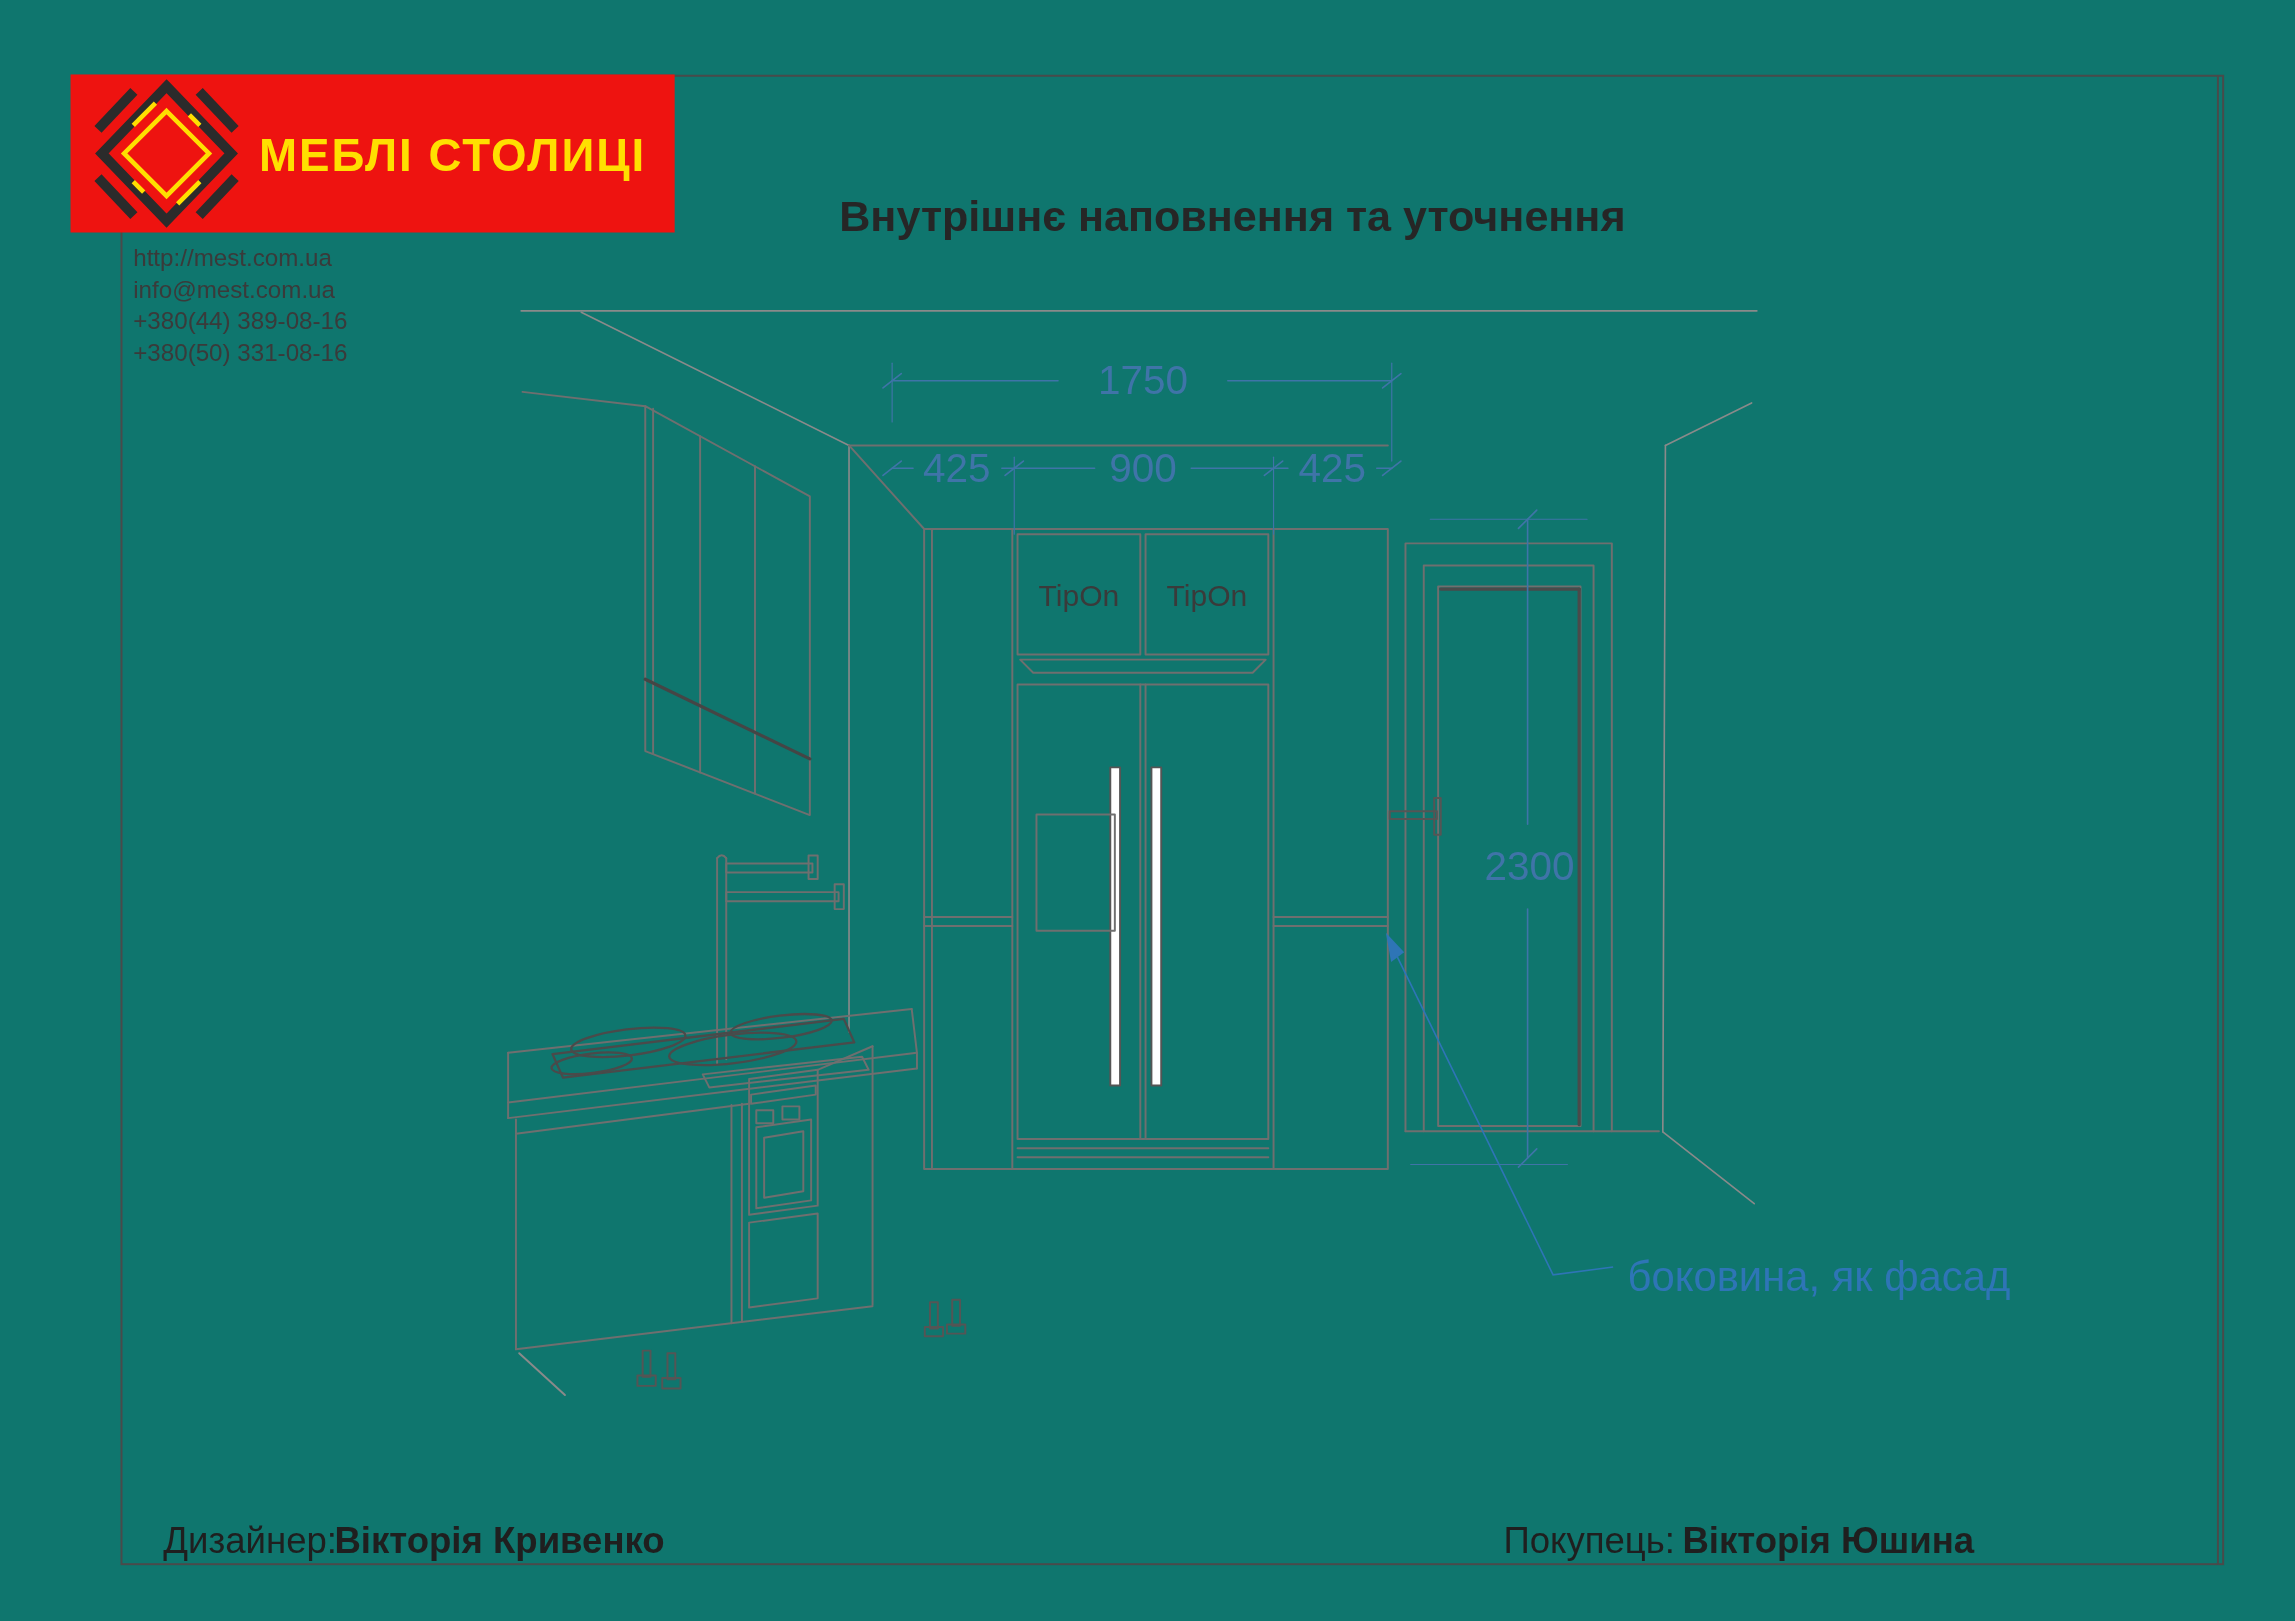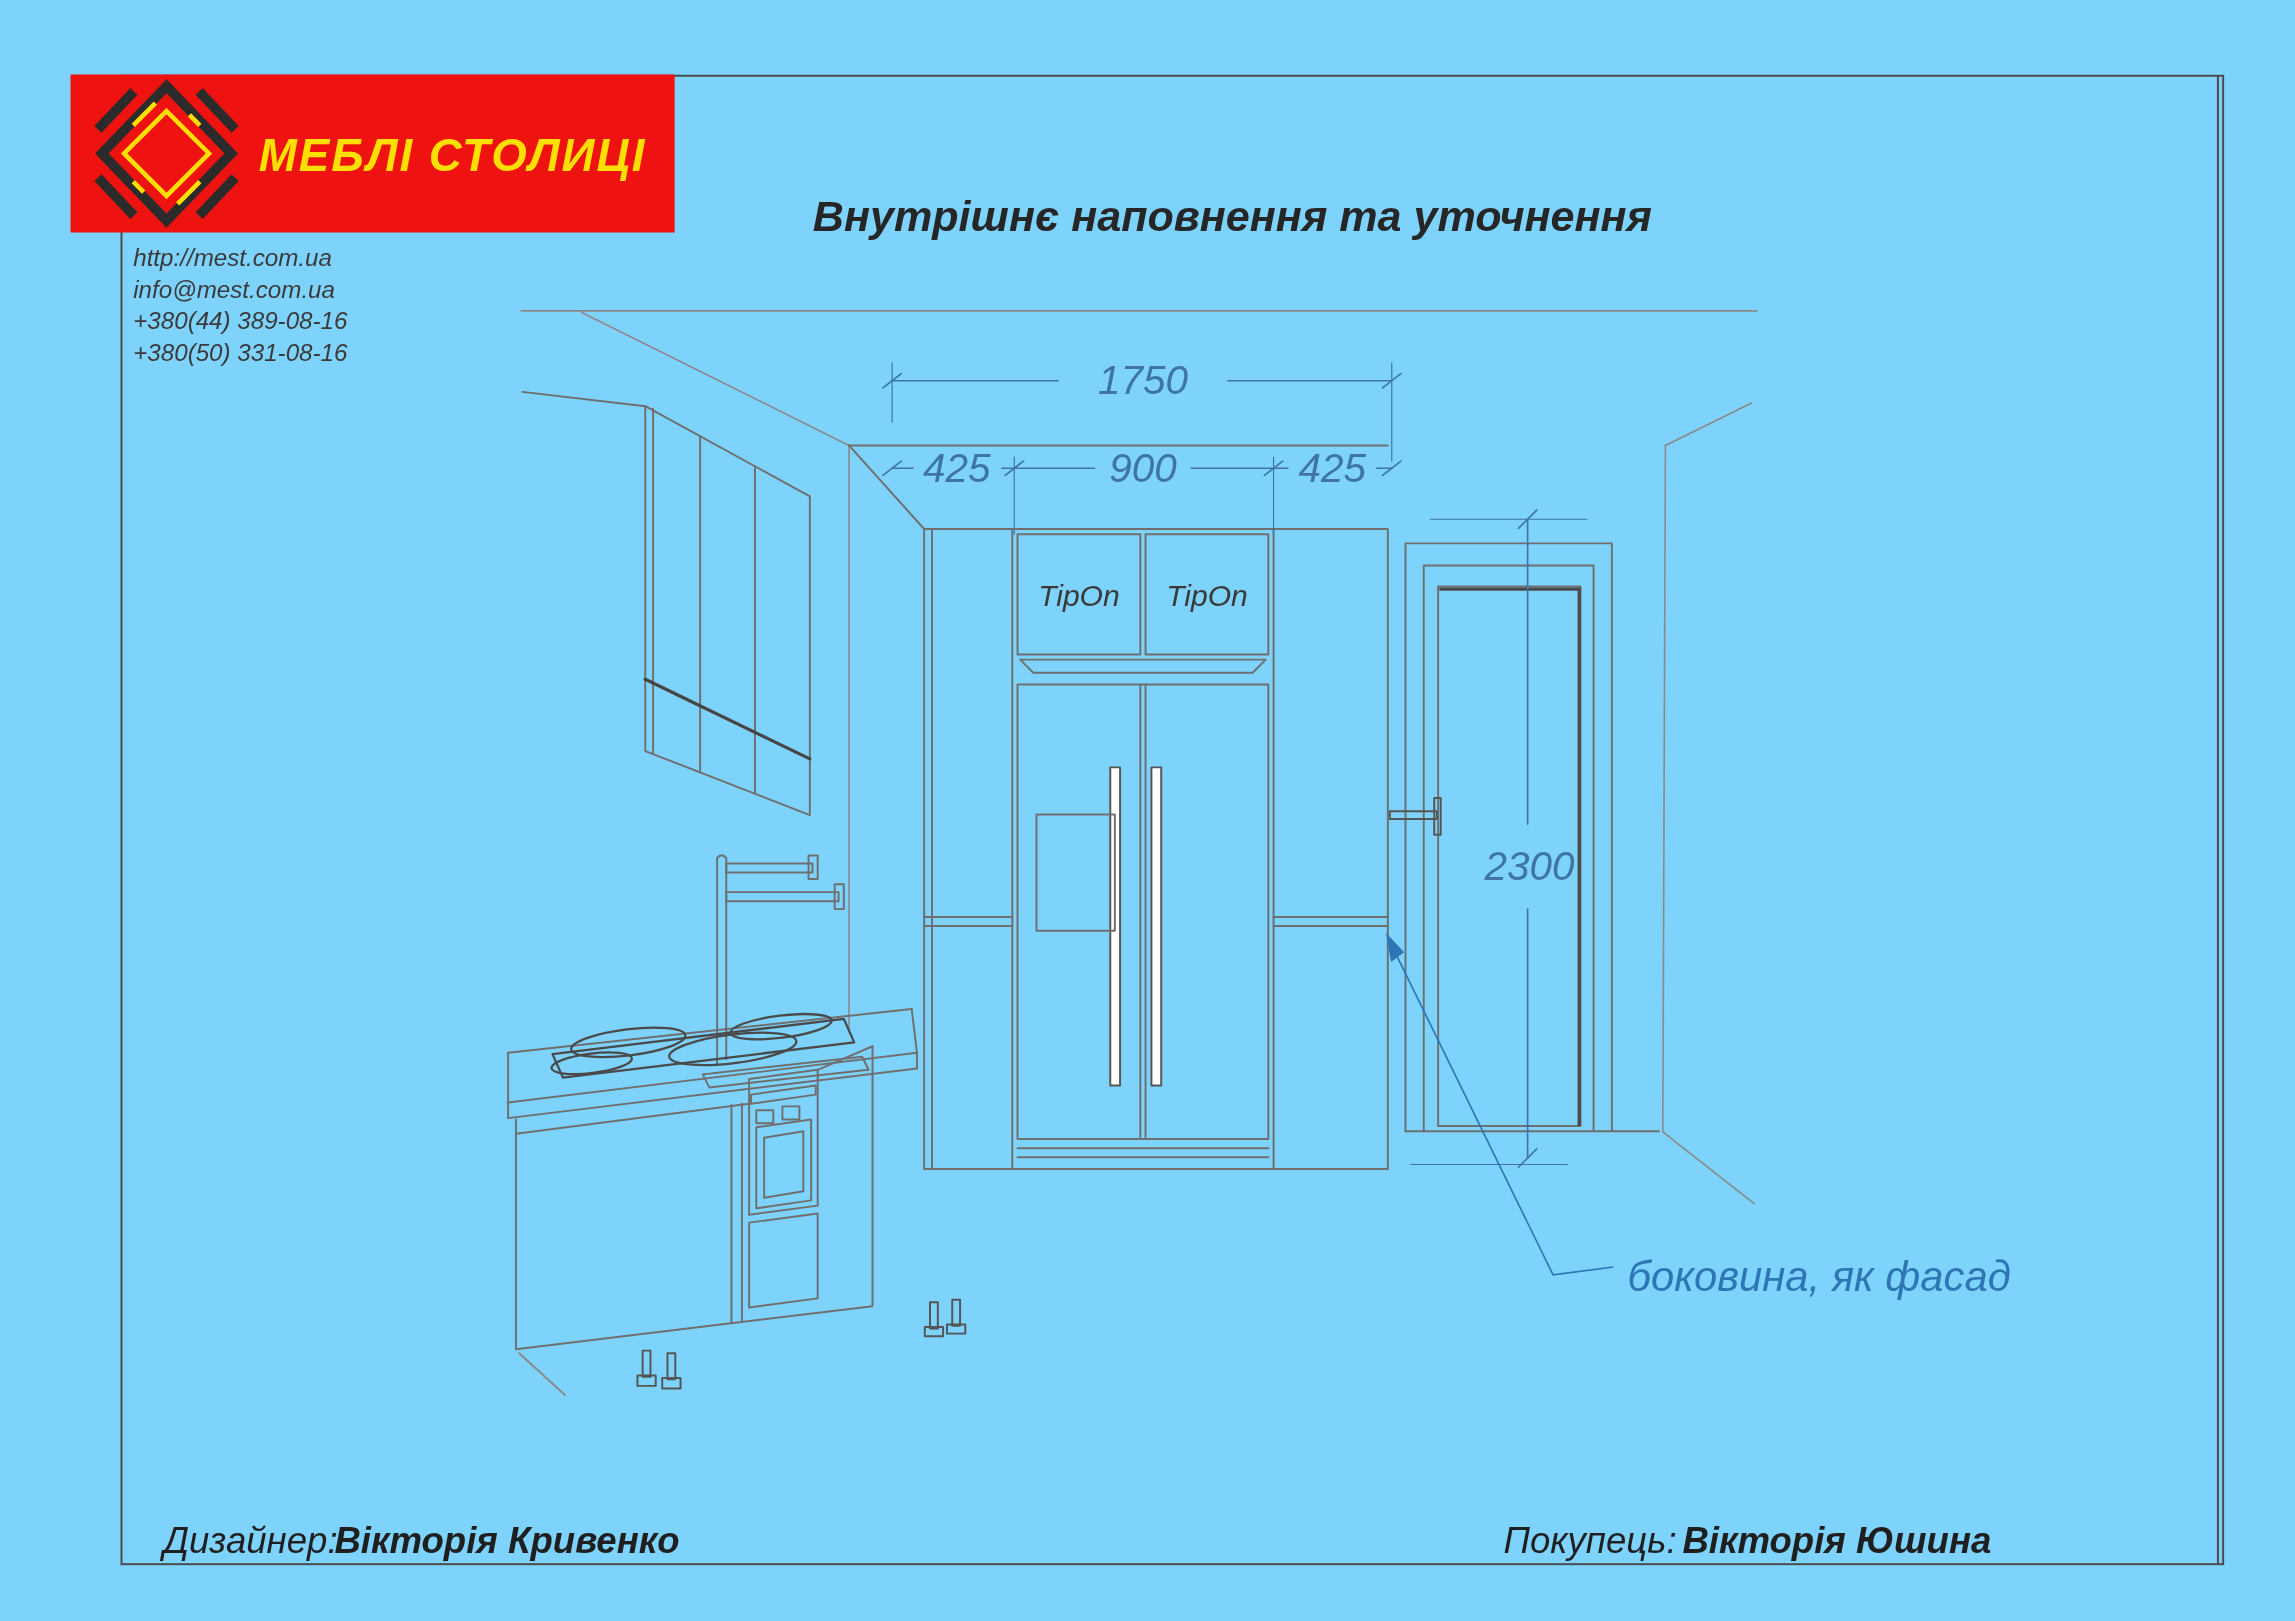--- a/index.html
+++ b/index.html
@@ -1,17 +1,17 @@
 <!DOCTYPE html>
 <html style="font-size:10.5px"><head>
 <meta charset="utf-8">
 <style>
   html,body{margin:0;padding:0;background:#ffffff;}
-  .page{position:relative;width:2295px;height:1621px;background:#7dd3fc;overflow:hidden;
-        font-family:"Liberation Sans", sans-serif;font-style:italic;}
+  .page{position:relative;width:2295px;height:1621px;background:#0f766e;overflow:hidden;
+        font-family:"Liberation Sans", sans-serif;}
   svg{display:block;}
   text{font-family:"Liberation Sans", sans-serif;}
   .t-title{font-size:66px;font-weight:bold;fill:#262626;}
   .t-contact{font-size:37px;fill:#3a3a3a;}
   .t-dim{font-size:62px;}
   .t-tipon{font-size:46px;fill:#3a3a3a;}
   .t-annot{font-size:64px;}
   .t-footer{font-size:56px;fill:#1f1f1f;}
   .t-footer-b{font-size:56px;font-weight:bold;fill:#1f1f1f;}
   .t-brand{font-size:70px;font-weight:bold;letter-spacing:3px;}

